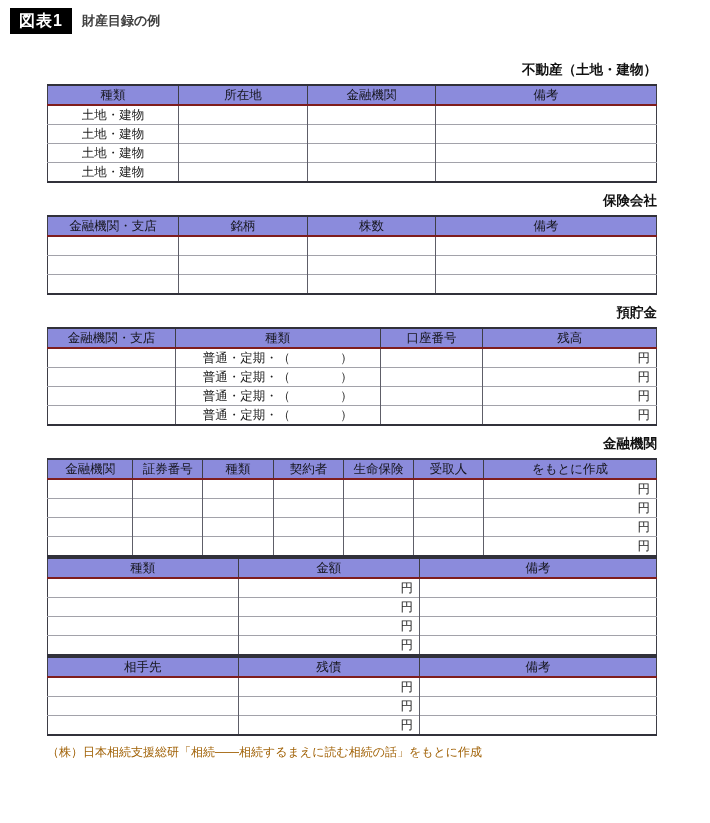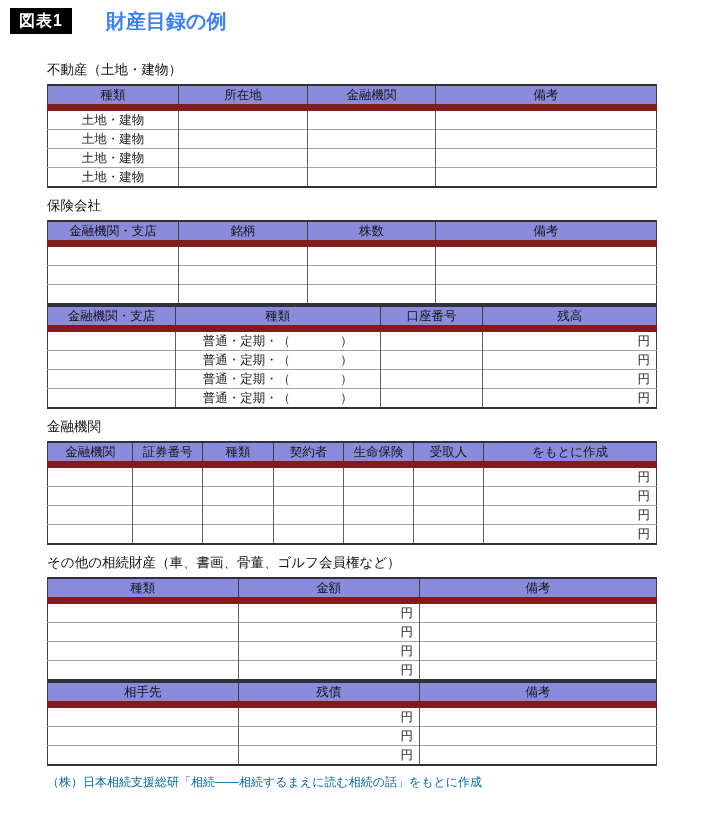--- a/index.html
+++ b/index.html
@@ -9,71 +9,71 @@
     background: #ffffff;
     font-family: "Liberation Sans", "DejaVu Sans", sans-serif;
     color: #1c1c1c;
     overflow: hidden;
   }
   .figure-header {
     display: flex;
     align-items: flex-end;
     margin: 8px 0 0 10px;
     height: 26px;
-    gap: 24px;
   }
   .figure-badge {
     background: var(--badge-bg, #000);
     color: var(--badge-fg, #fff);
     font-weight: bold;
     font-size: 16px;
     line-height: 26px;
     padding: 0 9px;
     letter-spacing: 1px;
     flex: 0 0 auto;
   }
   .figure-title {
-    font-size: 20px;
+    font-size: 13px;
     font-weight: bold;
-    color: #3b82f6;
+    color: #404040;
     margin-left: 10px;
     line-height: 26px;
   }
   .content {
     margin: 28px 0 0 47px;
     width: 610px;
   }
   .section { margin: 0; }
   .section-label {
     font-size: 13.5px;
-    font-weight: normal;
+    font-weight: bold;
     color: #111;
     margin: 10px 0 6px 0;
     line-height: 16px;
+    text-align: right;
   }
   .section:first-child .section-label { margin-top: 0; }
   table.asset-table {
     width: 610px;
     border-collapse: collapse;
     table-layout: fixed;
     border: 1px solid #3e3e46;
     border-top: 2px solid #31313a;
     border-bottom: 2px solid #31313a;
   }
   table.asset-table th {
     background: var(--header-bg, #8b8bdc);
     font-size: 12.5px;
     font-weight: normal;
     color: #15151c;
     height: 18px;
     line-height: 18px;
     text-align: center;
     padding: 0 2px;
     border-left: 1px solid #3e3e46;
-    border-bottom: 7px solid #7f1d1d;
+    border-bottom: 2px solid #7f1d1d;
     overflow: hidden;
     white-space: nowrap;
   }
   table.asset-table td {
     font-size: 12.5px;
     height: 18px;
     line-height: 18px;
     text-align: center;
     padding: 0 2px;
     color: #1c1c1c;
@@ -85,21 +85,21 @@
   table.asset-table tbody tr:first-child td { border-top: none; }
   table.asset-table th:first-child,
   table.asset-table td:first-child { border-left: none; }
   table.asset-table td.yen-cell {
     text-align: right;
     padding-right: 6px;
   }
   .source-note {
     margin: 9px 0 0 47px;
     font-size: 12px;
-    color: #0369a1;
+    color: #a16207;
     line-height: 15px;
   }
 </style>
 </head>
 <body>
 
 <div class="figure-header">
   <span class="figure-badge">図表1</span>
   <span class="figure-title">財産目録の例</span>
 </div>
@@ -183,20 +183,21 @@
           <tr>
             <td></td>
             <td></td>
             <td></td>
             <td></td>
           </tr>
         </tbody>
       </table>
     </div>
     <div class="section">
+      <div class="section-label">預貯金</div>
       <table class="asset-table">
         <colgroup>
           <col style="width: 21%;">
           <col style="width: 33.6%;">
           <col style="width: 16.9%;">
           <col style="width: 28.5%;">
         </colgroup>
         <thead>
           <tr>
             <th>金融機関・支店</th>
@@ -290,21 +291,20 @@
             <td></td>
             <td></td>
             <td></td>
             <td></td>
             <td class="yen-cell">円</td>
           </tr>
         </tbody>
       </table>
     </div>
     <div class="section">
-      <div class="section-label">その他の相続財産（車、書画、骨董、ゴルフ会員権など）</div>
       <table class="asset-table">
         <colgroup>
           <col style="width: 31.3%;">
           <col style="width: 29.8%;">
           <col style="width: 38.9%;">
         </colgroup>
         <thead>
           <tr>
             <th>種類</th>
             <th>金額</th>

